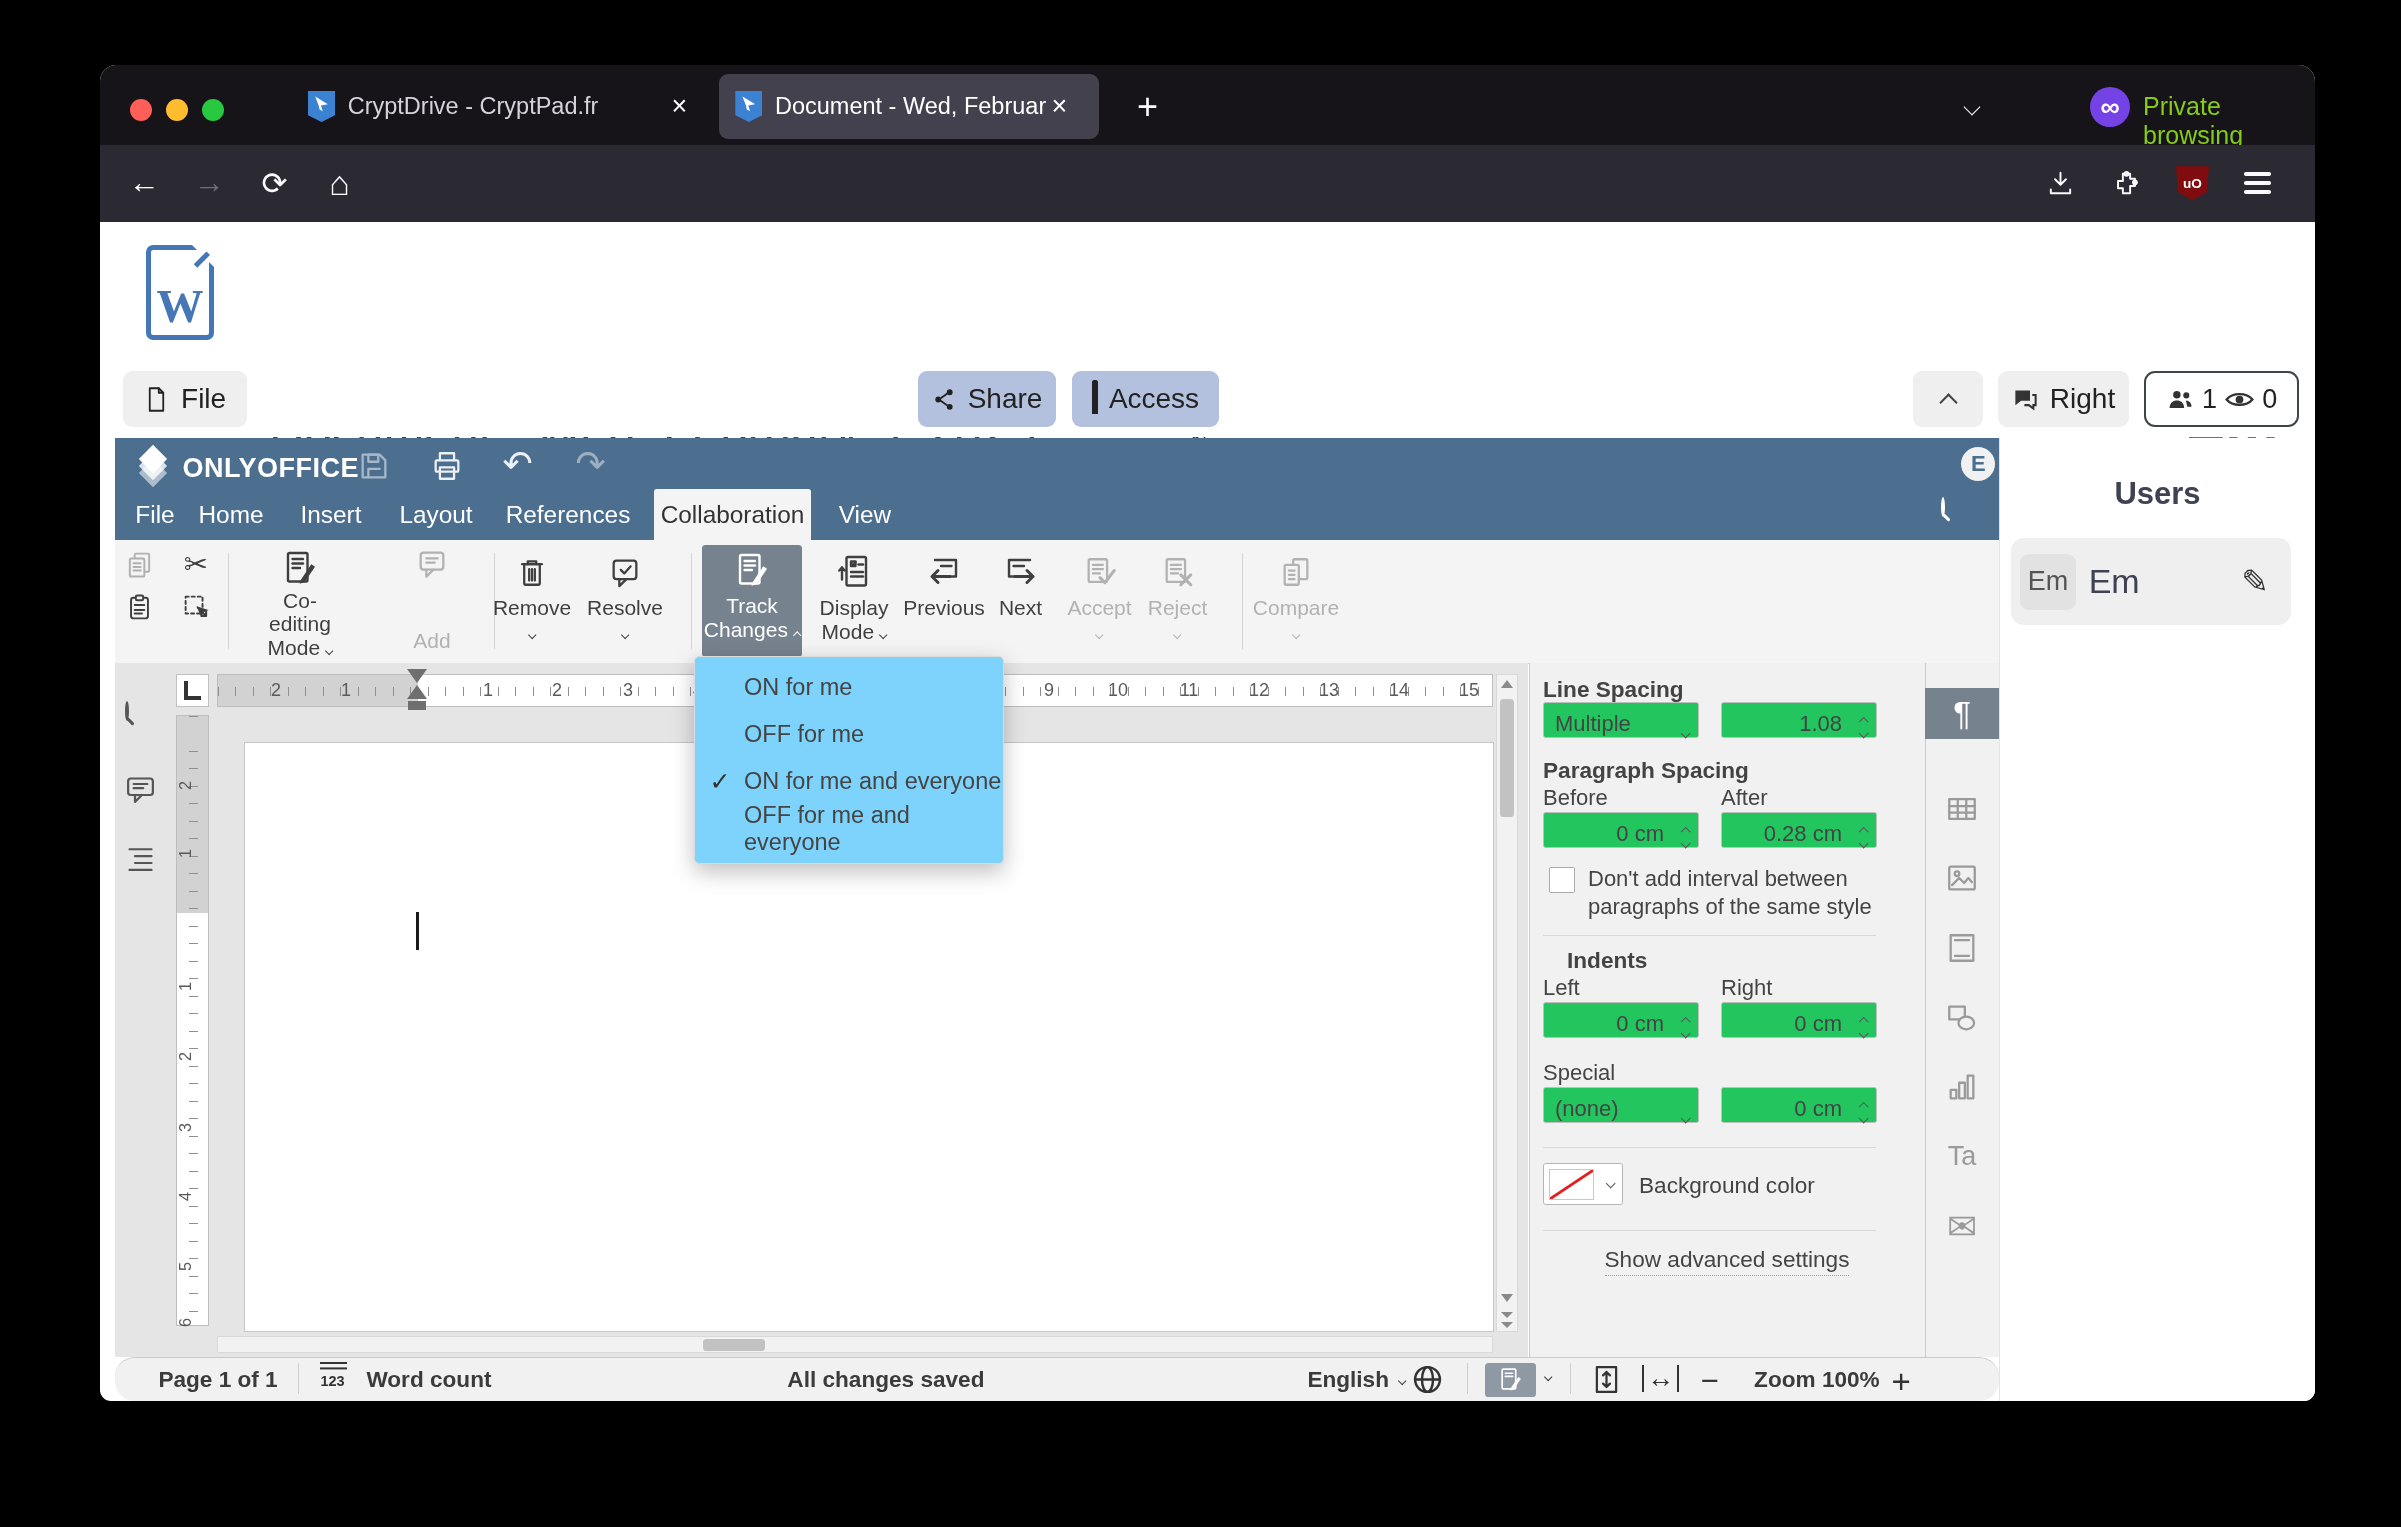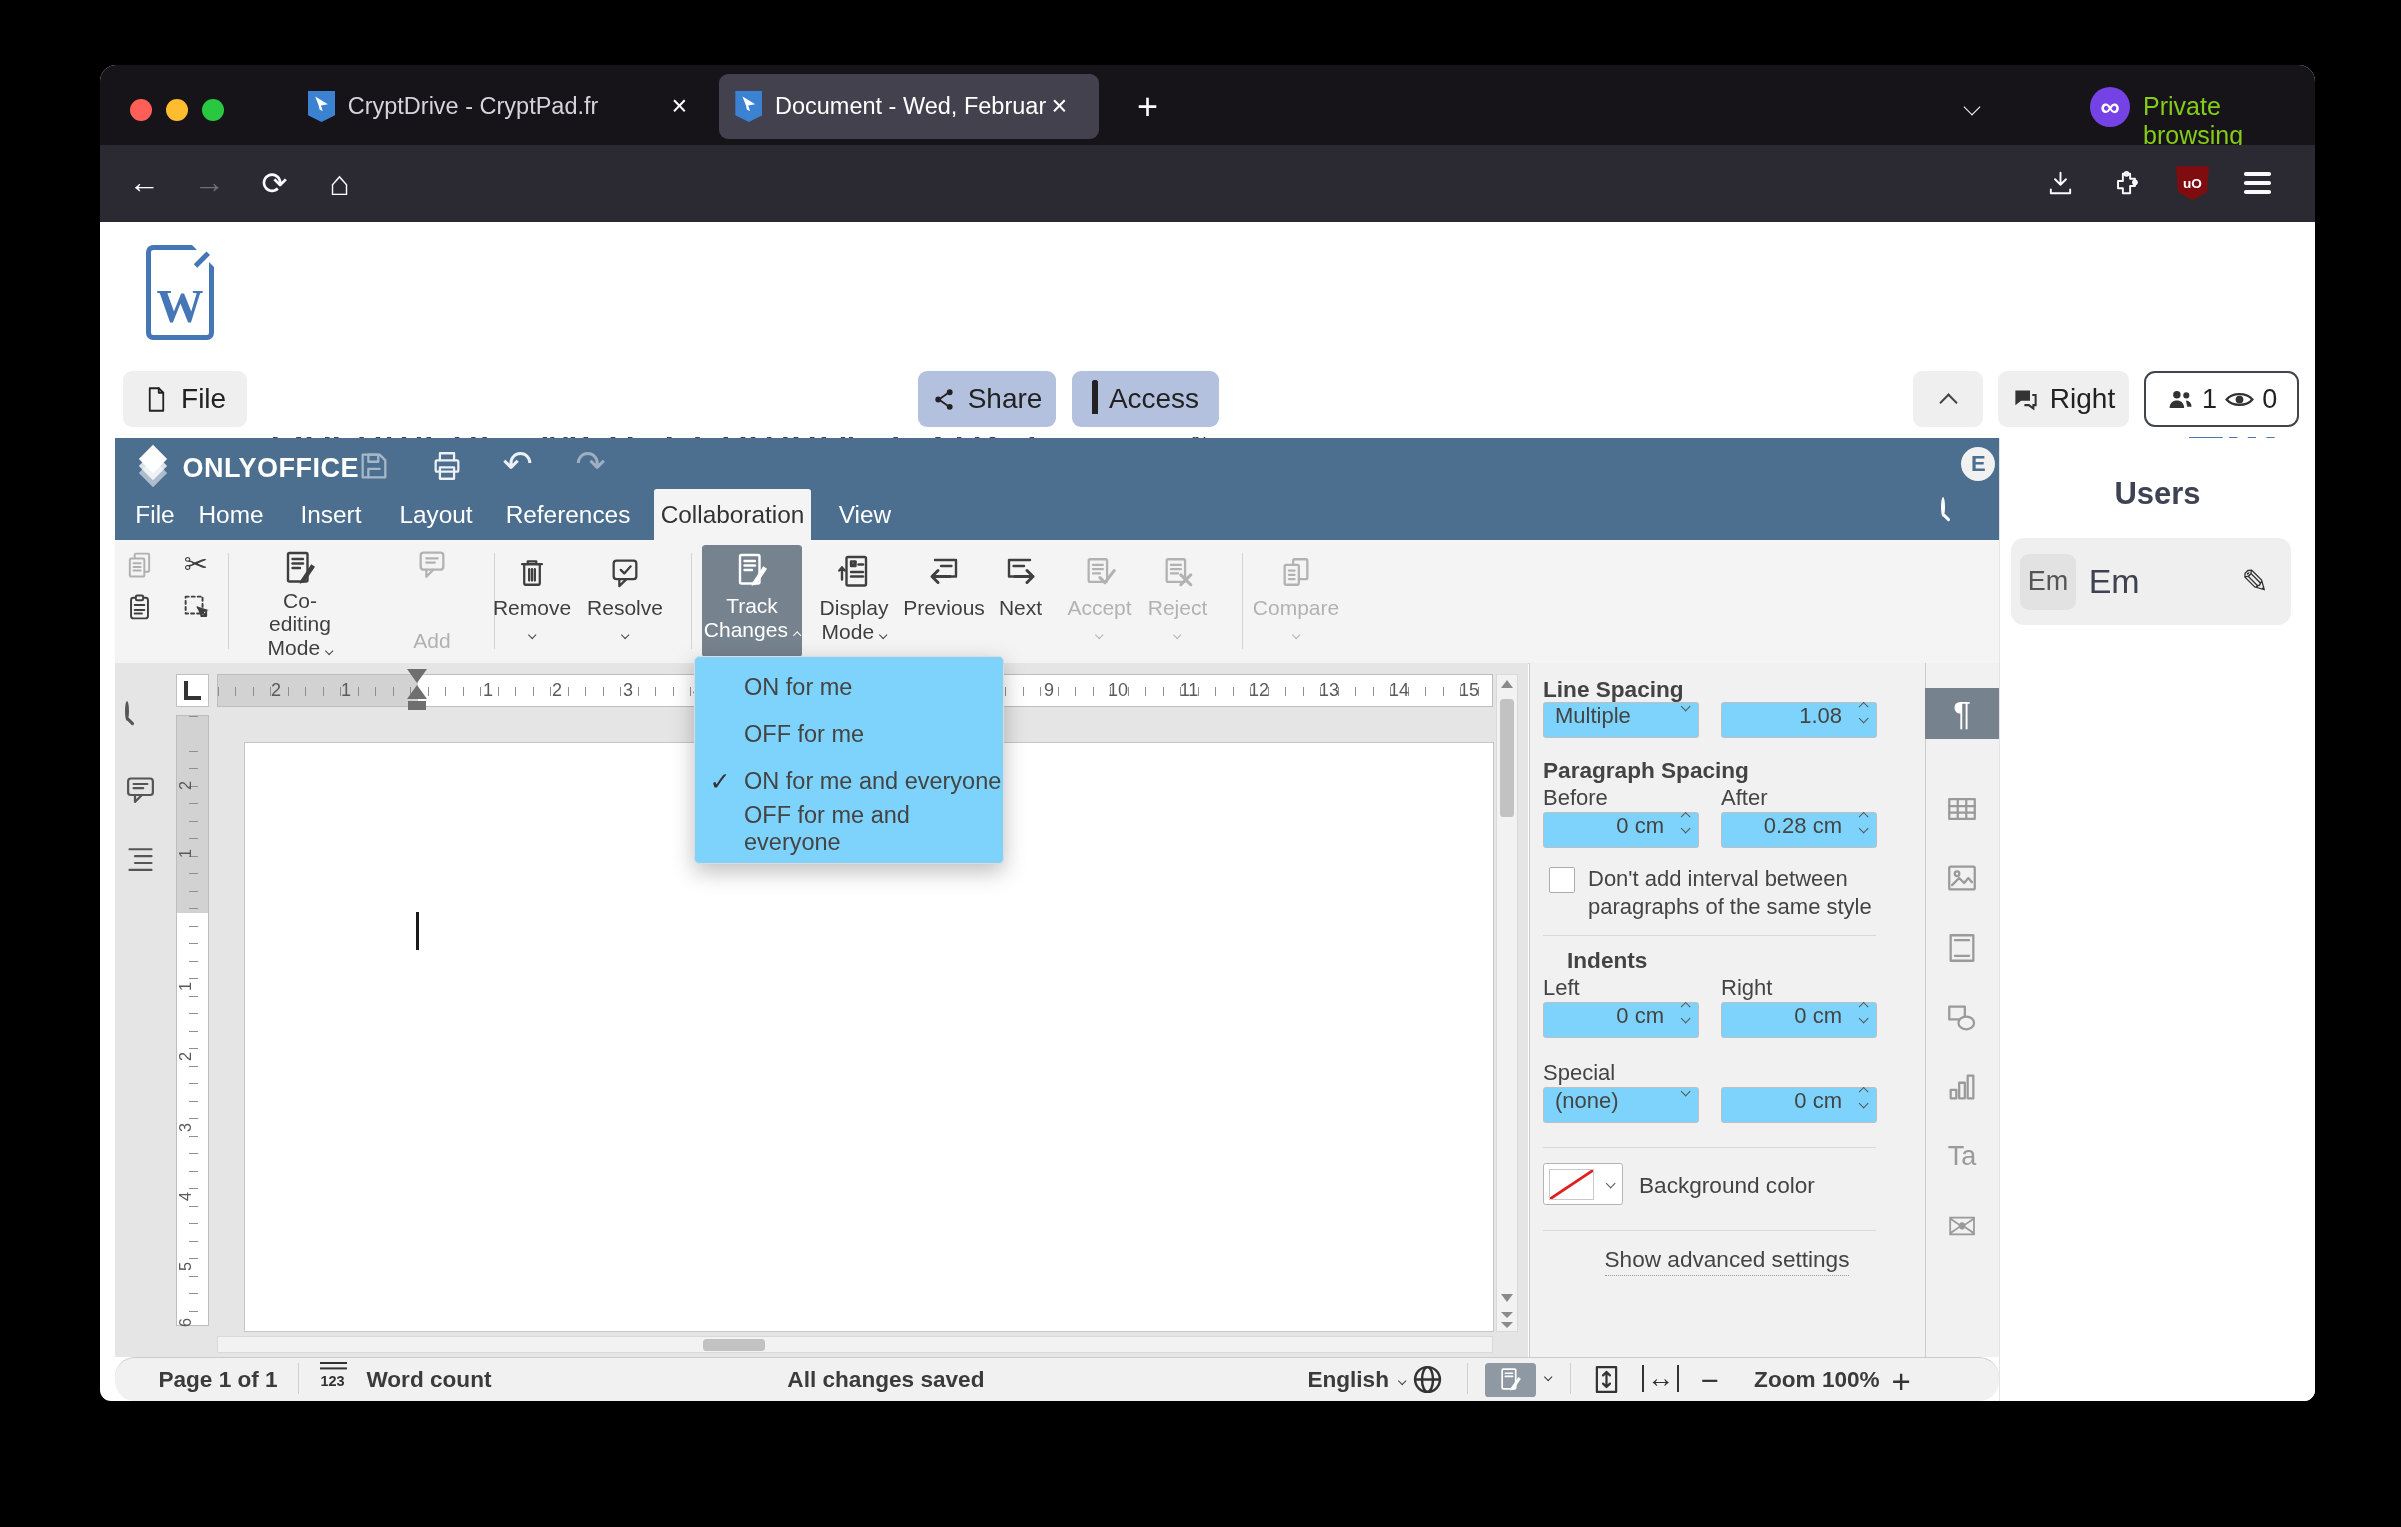--- a/index.html
+++ b/index.html
@@ -54,21 +54,21 @@
   .rnum{position:absolute;top:5.4px;transform:translateX(-50%);font-size:18px;color:#5a5a5a;}
   .vruler{position:absolute;left:76px;top:650px;width:33px;height:611px;background:#d2d2d2;border:0.9px solid #bdbdbd;box-sizing:border-box;}
   .vnum{position:absolute;left:3.6px;transform:rotate(-90deg);font-size:16.3px;color:#5a5a5a;}
   .page{position:absolute;left:144px;top:677px;width:1250px;height:590px;background:#fff;border:0.9px solid #c6c6c6;box-sizing:border-box;}
   .sb{position:absolute;background:#f2f2f2;border:0.9px solid #d9d9d9;box-sizing:border-box;}
   .thumb{position:absolute;background:#c2c2c2;border-radius:3.6px;}
   .sarrow{position:absolute;left:50%;transform:translateX(-50%);width:0;height:0;border-left:6.3px solid transparent;border-right:6.3px solid transparent;}
   
   .pbold{font-weight:700;font-size:22.6px;color:#434343;position:absolute;}
   .plab{position:absolute;font-size:22px;color:#444;}
-  .ctl{position:absolute;height:36px;background:#7dd3fc;border:0.9px solid #bfbfbf;border-radius:2.7px;display:flex;align-items:flex-start;box-sizing:border-box;font-size:22px;color:#444;}
+  .ctl{position:absolute;height:36px;background:#22c55e;border:0.9px solid #bfbfbf;border-radius:2.7px;display:flex;align-items:flex-end;box-sizing:border-box;font-size:22px;color:#444;}
   .ctl .val{flex:1;text-align:right;padding-right:9px;white-space:nowrap;}
   .ctl .lval{flex:1;text-align:left;padding-left:11px;white-space:nowrap;}
   .sparr{width:25px;display:flex;flex-direction:column;align-items:center;gap:4.5px;color:#555;}
   .sparr i{width:6.3px;height:6.3px;border-right:1.5px solid currentColor;border-bottom:1.5px solid currentColor;display:block;}
   .sparr .u{transform:rotate(-135deg);}
   .sparr .d{transform:rotate(45deg);}
   .phr{position:absolute;left:1443px;width:333px;height:0.9px;background:#d9d9d9;}
   .stripico{position:absolute;left:1825px;width:74px;height:51px;display:flex;align-items:center;justify-content:center;color:#9a9a9a;}
   
   .userspanel{position:absolute;left:1899px;top:373px;width:316px;height:964px;background:#fff;border-left:0.9px solid #e4e4e4;box-sizing:border-box;}

